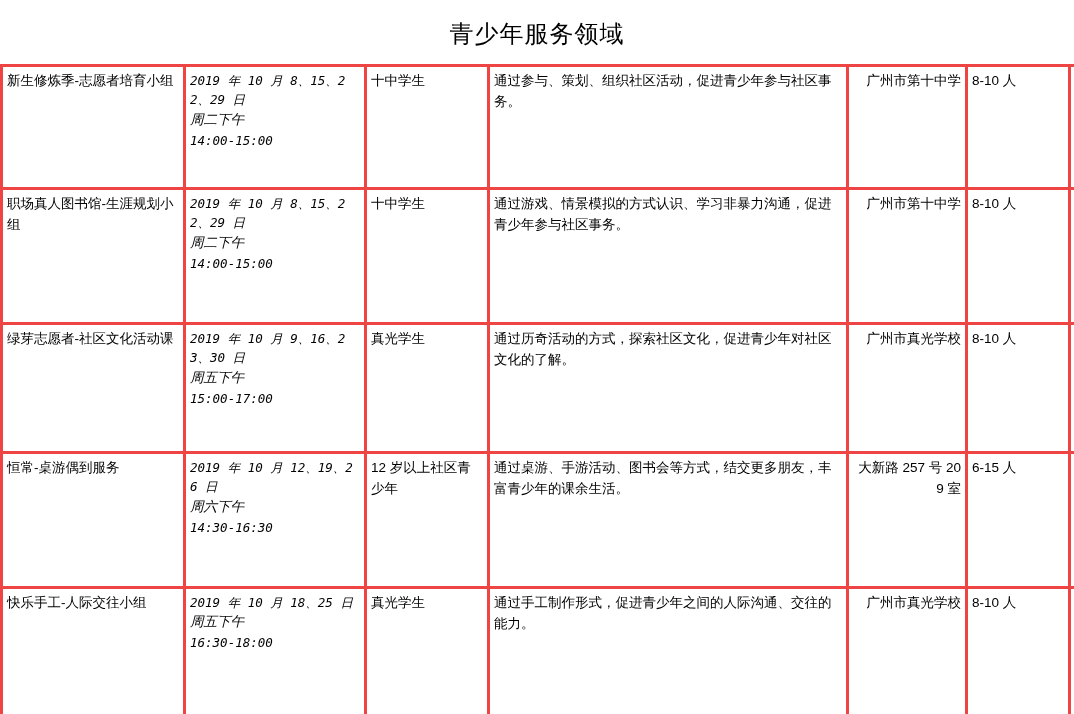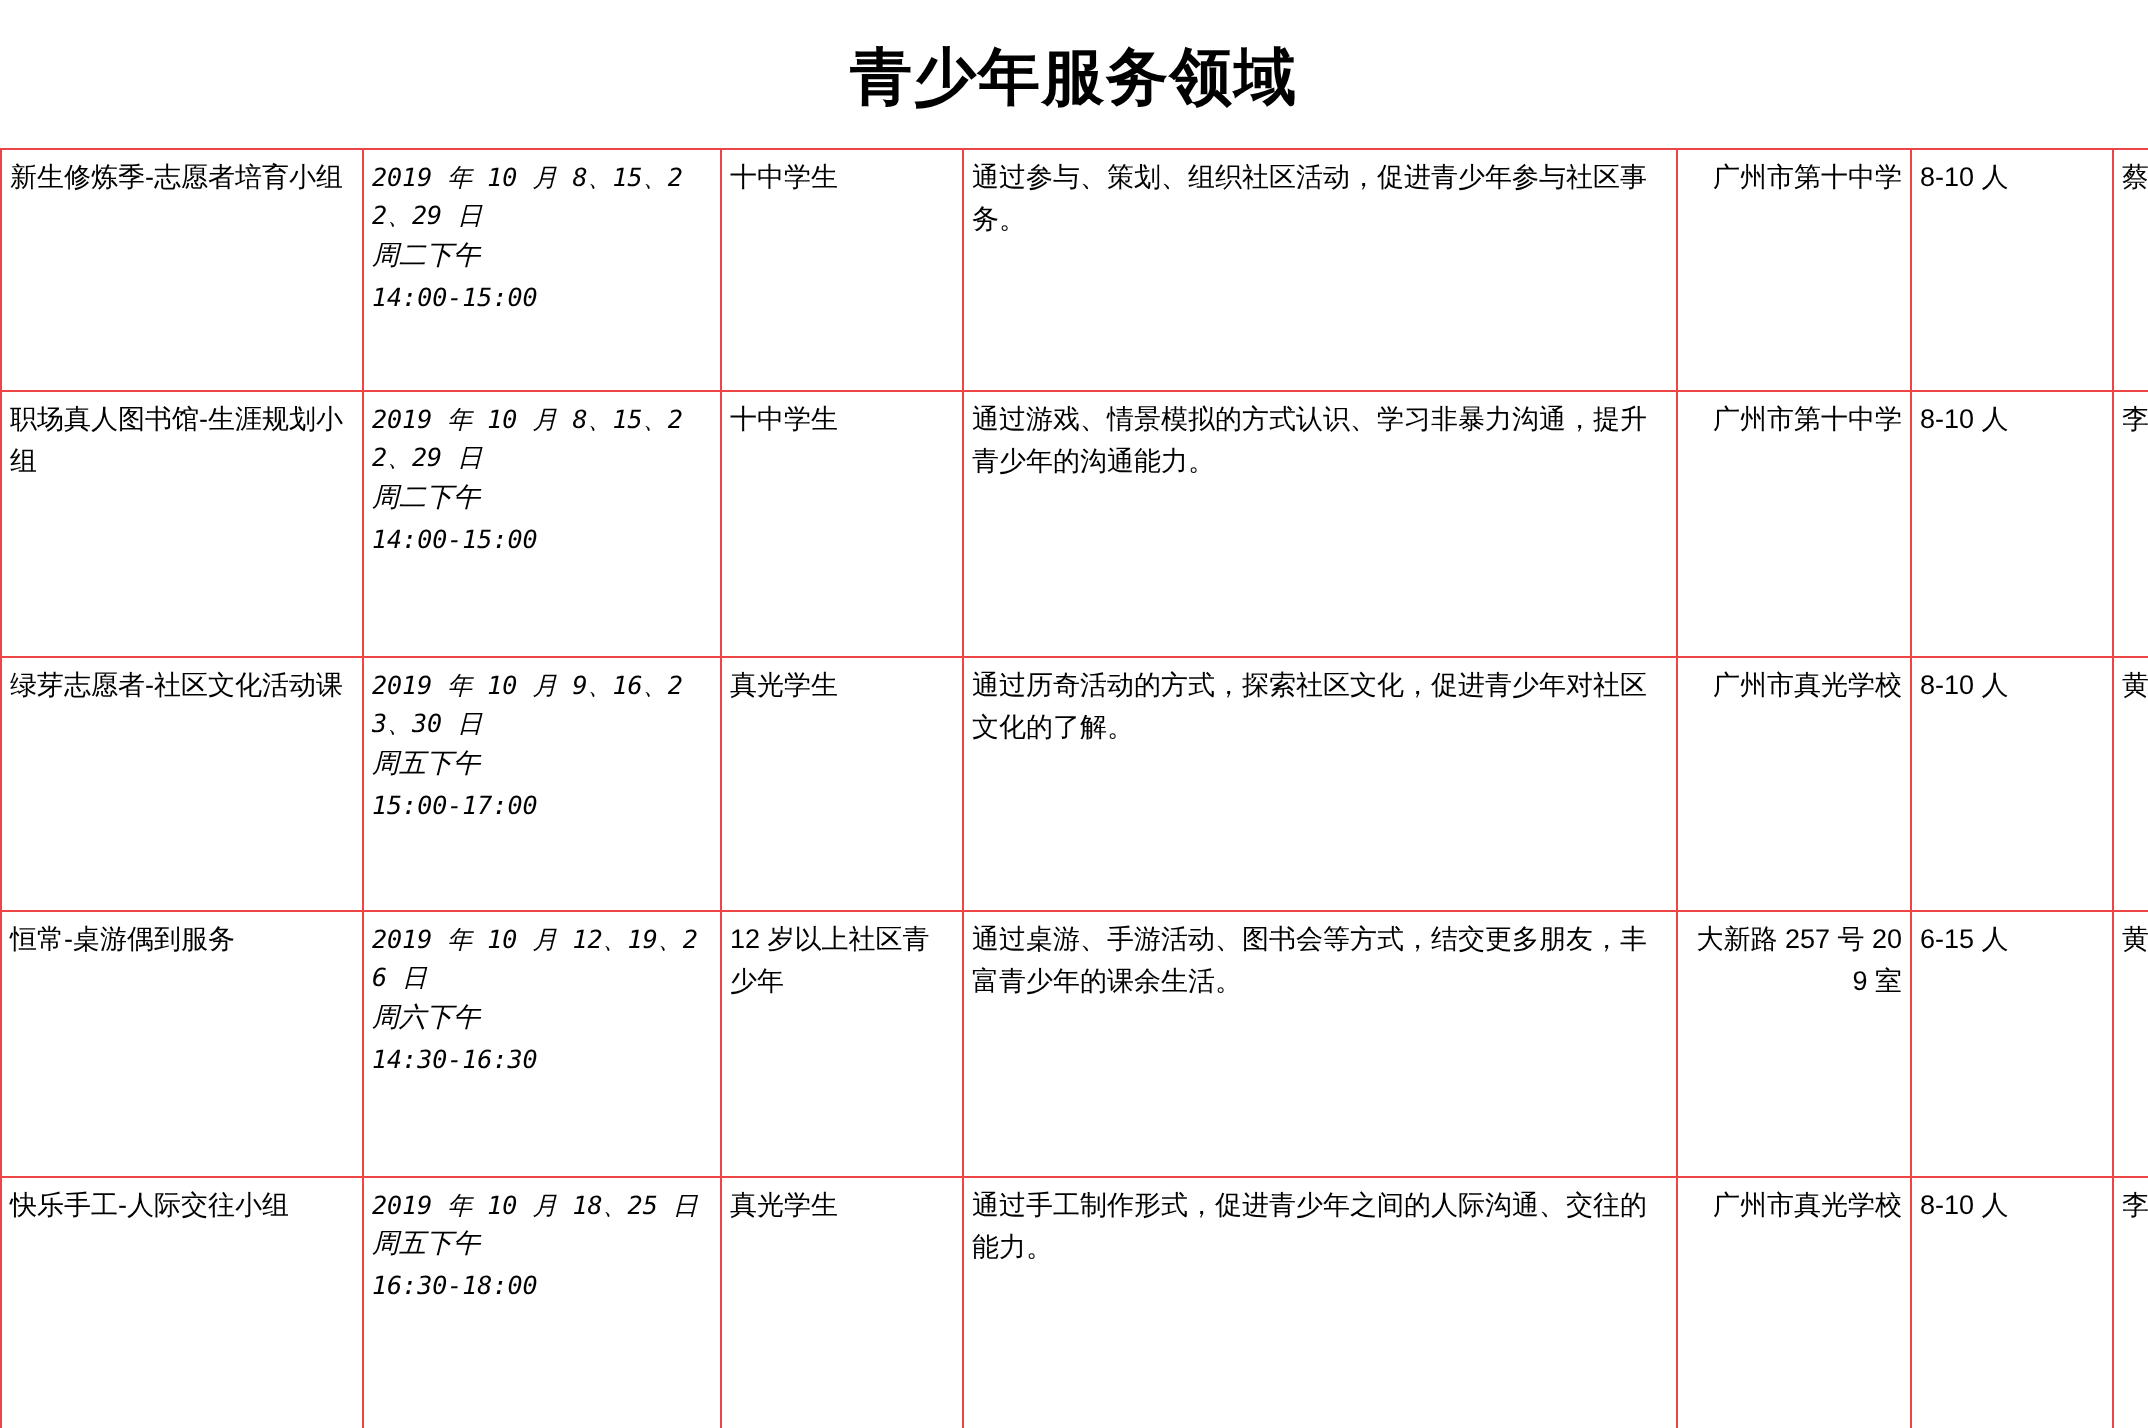--- a/index.html
+++ b/index.html
@@ -15,35 +15,35 @@
     overflow: hidden;
   }
   .page {
     position: relative;
     width: 1074px;
     height: 714px;
     box-sizing: border-box;
   }
   .doc-title {
     text-align: center;
-    font-size: 31px;
-    font-weight: bold;
+    font-size: 24px;
+    font-weight: normal;
     letter-spacing: 1px;
     padding-top: 18px;
     padding-bottom: 14px;
     font-family: "Liberation Serif", "DejaVu Serif", serif;
   }
   table.schedule {
     border-collapse: collapse;
     table-layout: fixed;
     width: 1072px;
     margin: 0;
   }
   table.schedule td {
-    border: 1px solid #ef4444;
+    border: 3px solid #ef4444;
     vertical-align: top;
     padding: 4px 4px 4px 4px;
     font-size: 13.5px;
     line-height: 1.55;
     word-break: break-all;
   }
   .col-name   { width: 172px; }
   .col-time   { width: 170px; }
   .col-target { width: 112px; }
   .col-desc   { width: 348px; }
@@ -87,21 +87,21 @@
       </tr>
 
       <tr class="r2">
         <td class="col-name">职场真人图书馆-生涯规划小组</td>
         <td class="col-time">
           <span class="line time-digits">2019 年 10 月 8、15、22、29 日</span>
           <span class="line">周二下午</span>
           <span class="line time-digits">14:00-15:00</span>
         </td>
         <td class="col-target">十中学生</td>
-        <td class="col-desc">通过游戏、情景模拟的方式认识、学习非暴力沟通，提升青少年的沟通能力。</td>
+        <td class="col-desc">通过游戏、情景模拟的方式认识、学习非暴力沟通，促进青少年参与社区事务。</td>
         <td class="col-place">广州市第十中学</td>
         <td class="col-size">8-10 人</td>
         <td class="col-staff">李社工</td>
       </tr>
 
       <tr class="r3">
         <td class="col-name">绿芽志愿者-社区文化活动课</td>
         <td class="col-time">
           <span class="line time-digits">2019 年 10 月 9、16、23、30 日</span>
           <span class="line">周五下午</span>

